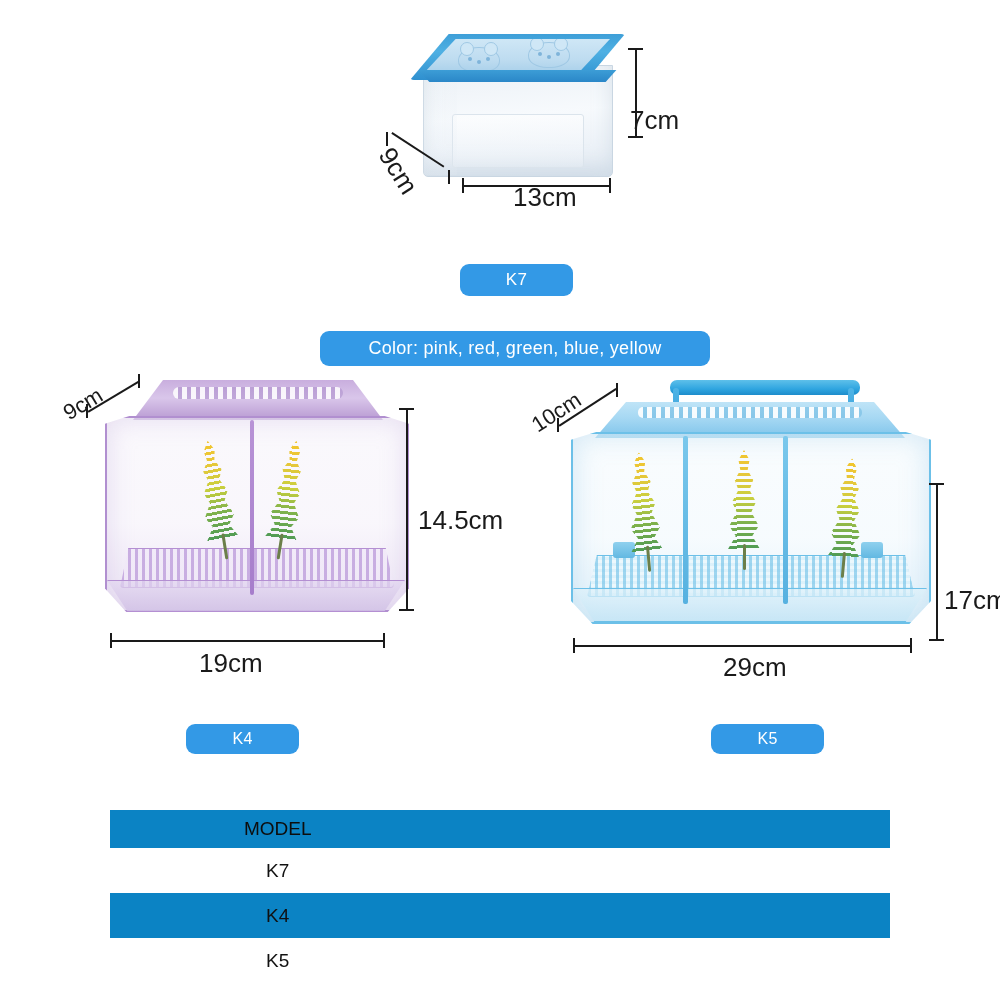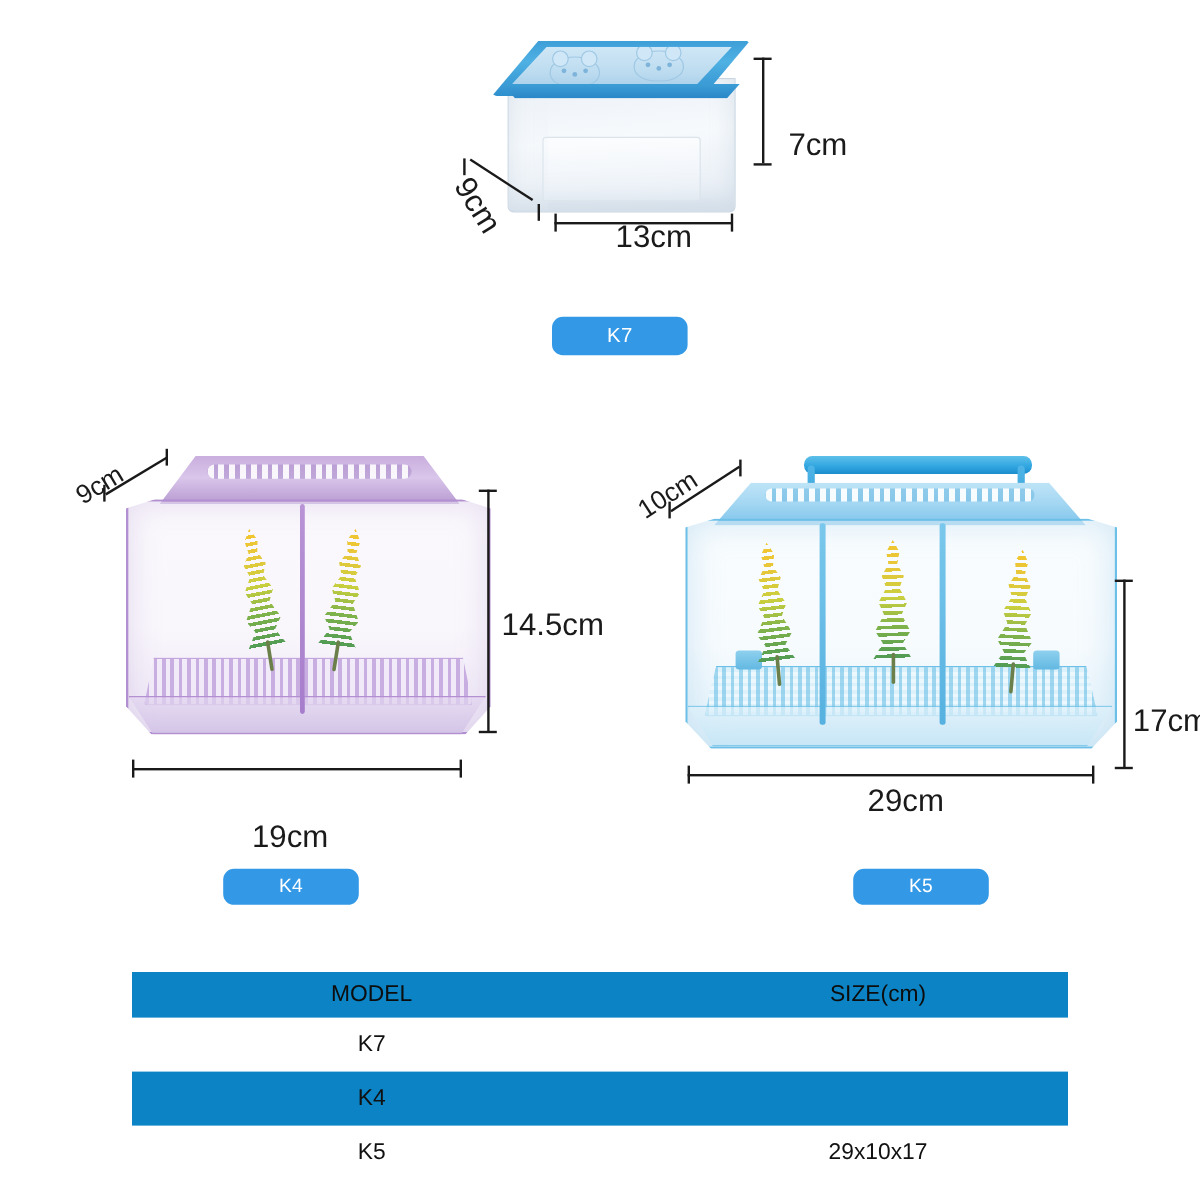--- a/index.html
+++ b/index.html
@@ -165,21 +165,21 @@
       repeating-linear-gradient(178deg, #000 0 3px, transparent 3px 6px);
     mask-image:repeating-linear-gradient(178deg,#000 0 3px,transparent 3px 6px);
     clip-path:polygon(50% 0%,62% 10%,58% 20%,70% 30%,62% 40%,76% 52%,66% 62%,82% 76%,68% 86%,86% 100%,14% 100%,32% 86%,18% 76%,34% 62%,24% 52%,38% 40%,30% 30%,42% 20%,38% 10%);
   }
 
   
   .spec-table{position:absolute;left:110px;top:810px;width:780px;}
   .spec-table .row{display:flex;align-items:center;height:45px;}
   .spec-table .row.hdr{background:#0b83c4;height:38px;}
   .spec-table .row.alt{background:#0b83c4;height:45px;}
-  .spec-table .cell{flex:1;text-align:center;font-size:19px;color:#111;margin-left:32px;}
+  .spec-table .cell{flex:1;text-align:center;font-size:19px;color:#111;}
   .spec-table .row.hdr .cell{font-weight:400;color:#0d0d0d;}
   .spec-table .cell.c1{flex:0 0 43%;}
   .spec-table .cell.c2{flex:0 0 57%;}
 </style>
 </head>
 <body>
 
 <div class="stage">
 
   <div class="k7wrap">
@@ -199,33 +199,34 @@
           <span class="h" style="left:27px;top:9px;"></span>
         </div>
       </div>
       <div class="rim"></div>
     </div>
   </div>
 
   <div class="tick" style="left:635px;top:48px;width:1.5px;height:88px;"></div>
   <div class="tick" style="left:628px;top:48px;width:15px;height:1.5px;"></div>
   <div class="tick" style="left:628px;top:136px;width:15px;height:1.5px;"></div>
-  <div class="dim" style="left:657px;top:105px;">7cm</div>
+  <div class="dim" style="left:630px;top:105px;">7cm</div>
 
   <div class="tick" style="left:462px;top:185px;width:148px;height:1.5px;"></div>
   <div class="tick" style="left:462px;top:178px;width:1.5px;height:15px;"></div>
   <div class="tick" style="left:609px;top:178px;width:1.5px;height:15px;"></div>
   <div class="dim" style="left:513px;top:182px;">13cm</div>
 
   <div class="tick" style="left:392px;top:132px;width:62px;height:1.5px;transform:rotate(33deg);transform-origin:left center;"></div>
   <div class="tick" style="left:448px;top:170px;width:1.5px;height:14px;"></div>
   <div class="tick" style="left:386px;top:132px;width:1.5px;height:14px;"></div>
   <div class="dim" style="left:398px;top:142px;transform:rotate(58deg);transform-origin:left top;">9cm</div>
 
   <div class="badge k7">K7</div>
+  <div class="badge color">Color: pink, red, green, blue, yellow</div>
 
   <div class="k4wrap">
     <div class="k4lid">
       <div class="slots"></div>
     </div>
     <div class="k4glass"></div>
     <div class="k4grate"></div>
     <div class="k4base"></div>
     <div class="k4divider"></div>
     <div class="plant" style="left:95px;top:60px;transform:rotate(-9deg);">
@@ -239,21 +240,21 @@
   </div>
 
   <div class="tick" style="left:406px;top:408px;width:1.5px;height:202px;"></div>
   <div class="tick" style="left:399px;top:408px;width:15px;height:1.5px;"></div>
   <div class="tick" style="left:399px;top:609px;width:15px;height:1.5px;"></div>
   <div class="dim" style="left:418px;top:505px;">14.5cm</div>
 
   <div class="tick" style="left:110px;top:640px;width:274px;height:1.5px;"></div>
   <div class="tick" style="left:110px;top:633px;width:1.5px;height:15px;"></div>
   <div class="tick" style="left:383px;top:633px;width:1.5px;height:15px;"></div>
-  <div class="dim" style="left:210px;top:648px;margin-top:34px;">19cm</div>
+  <div class="dim" style="left:199px;top:648px;">19cm</div>
 
   <div class="tick" style="left:88px;top:411px;width:60px;height:1.5px;transform:rotate(-31deg);transform-origin:left center;"></div>
   <div class="tick" style="left:86px;top:404px;width:1.5px;height:14px;"></div>
   <div class="tick" style="left:138px;top:374px;width:1.5px;height:14px;"></div>
   <div class="dim sm" style="left:72px;top:400px;transform:rotate(-31deg);transform-origin:left bottom;">9cm</div>
 
   <div class="k5wrap">
     <div class="k5handle"></div>
     <div class="k5handlearm" style="left:108px;"></div>
     <div class="k5handlearm" style="left:283px;"></div>
@@ -295,27 +296,25 @@
   <div class="tick" style="left:557px;top:418px;width:1.5px;height:14px;"></div>
   <div class="tick" style="left:616px;top:383px;width:1.5px;height:14px;"></div>
   <div class="dim sm" style="left:541px;top:412px;transform:rotate(-33deg);transform-origin:left bottom;">10cm</div>
 
   <div class="badge k4">K4</div>
   <div class="badge k5">K5</div>
 
   <div class="spec-table">
     <div class="row hdr">
       <div class="cell c1">MODEL</div>
-      <div class="cell c2">SIZE(cm)</div>
     </div>
     <div class="row">
       <div class="cell c1">K7</div>
     </div>
     <div class="row alt">
       <div class="cell c1">K4</div>
     </div>
     <div class="row">
       <div class="cell c1">K5</div>
-      <div class="cell c2">29x10x17</div>
     </div>
   </div>
 
 </div>
 
 </body></html>

